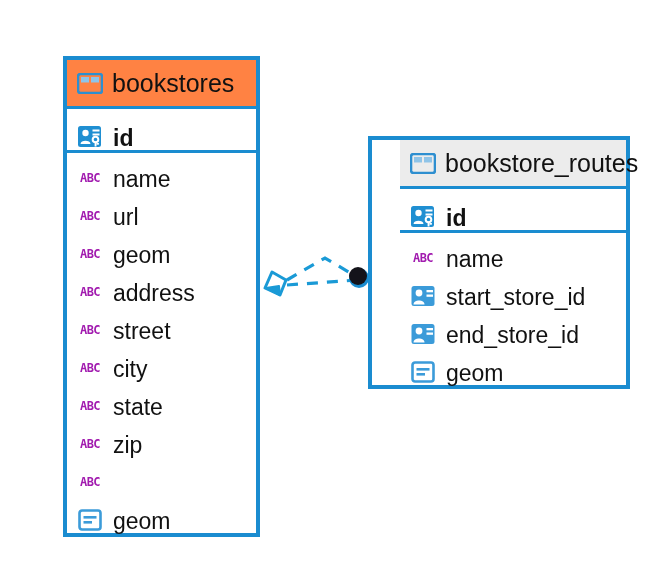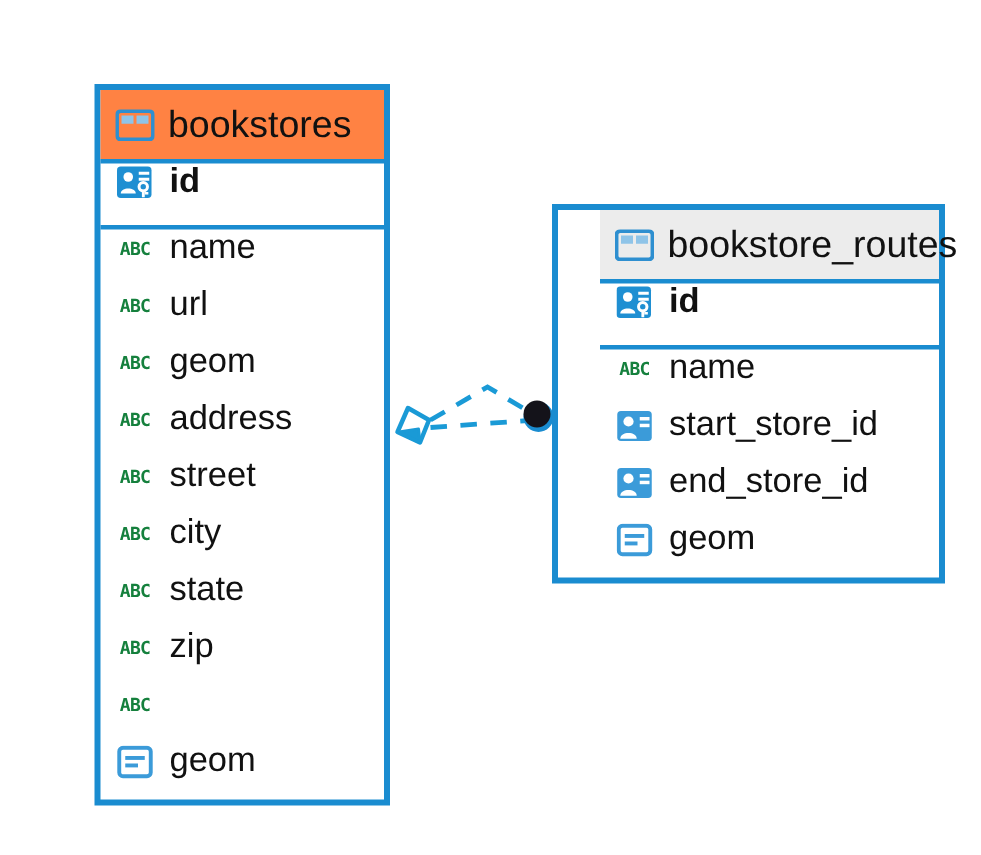--- a/index.html
+++ b/index.html
@@ -45,21 +45,21 @@
     line-height: 1;
     white-space: nowrap;
   }
 
   .entity-rows {
     border-top: 3px solid #1a8cd0;
   }
 
   .row {
     display: flex;
-    align-items: flex-start;
+    align-items: flex-end;
     height: 38px;
     padding: 0 10px;
     gap: 10px;
     box-sizing: border-box;
   }
   .row.pk {
     border-bottom: 3px solid #1a8cd0;
     height: 44px;
   }
   .row-label {
@@ -84,21 +84,21 @@
   .icon-abc {
     width: 26px;
     height: 26px;
     display: inline-flex;
     align-items: center;
     justify-content: center;
     font-family: "DejaVu Sans Mono", monospace;
     font-size: 12px;
     font-weight: bold;
     letter-spacing: -0.5px;
-    color: #15803d;
+    color: #a21caf;
     line-height: 1;
   }
 
   
   #connector {
     position: absolute;
     left: 0;
     top: 0;
     pointer-events: none;
   }

